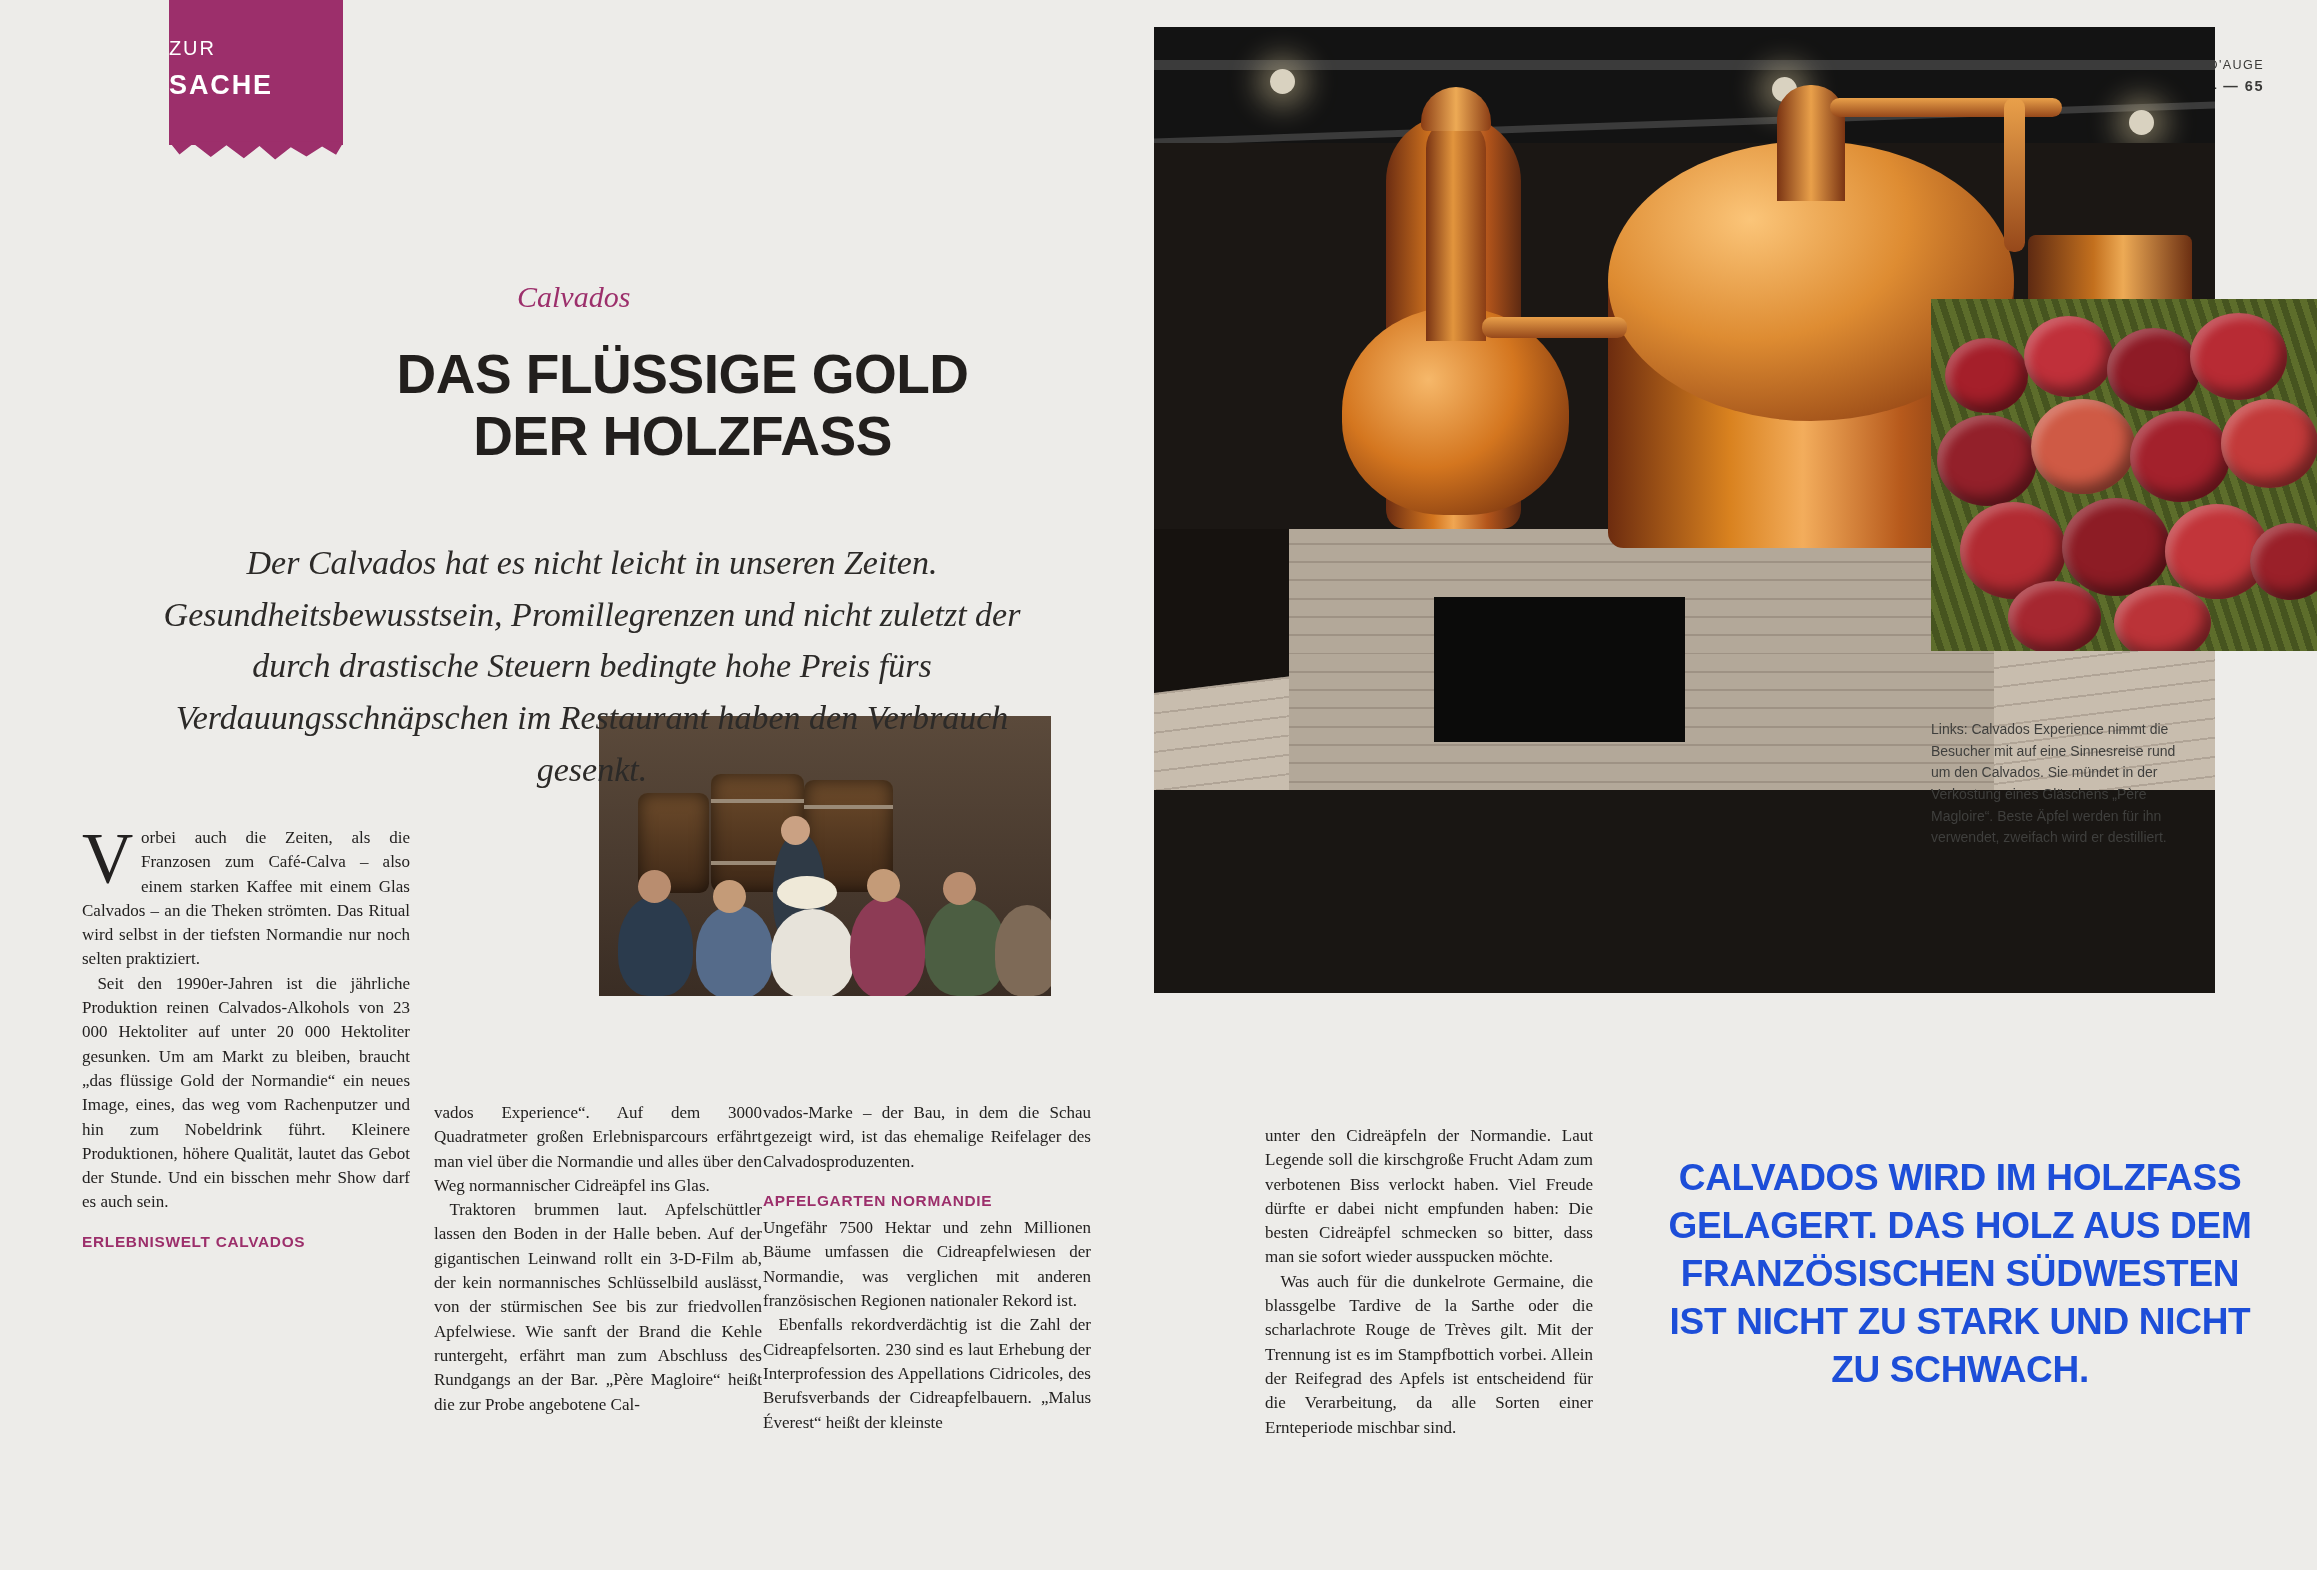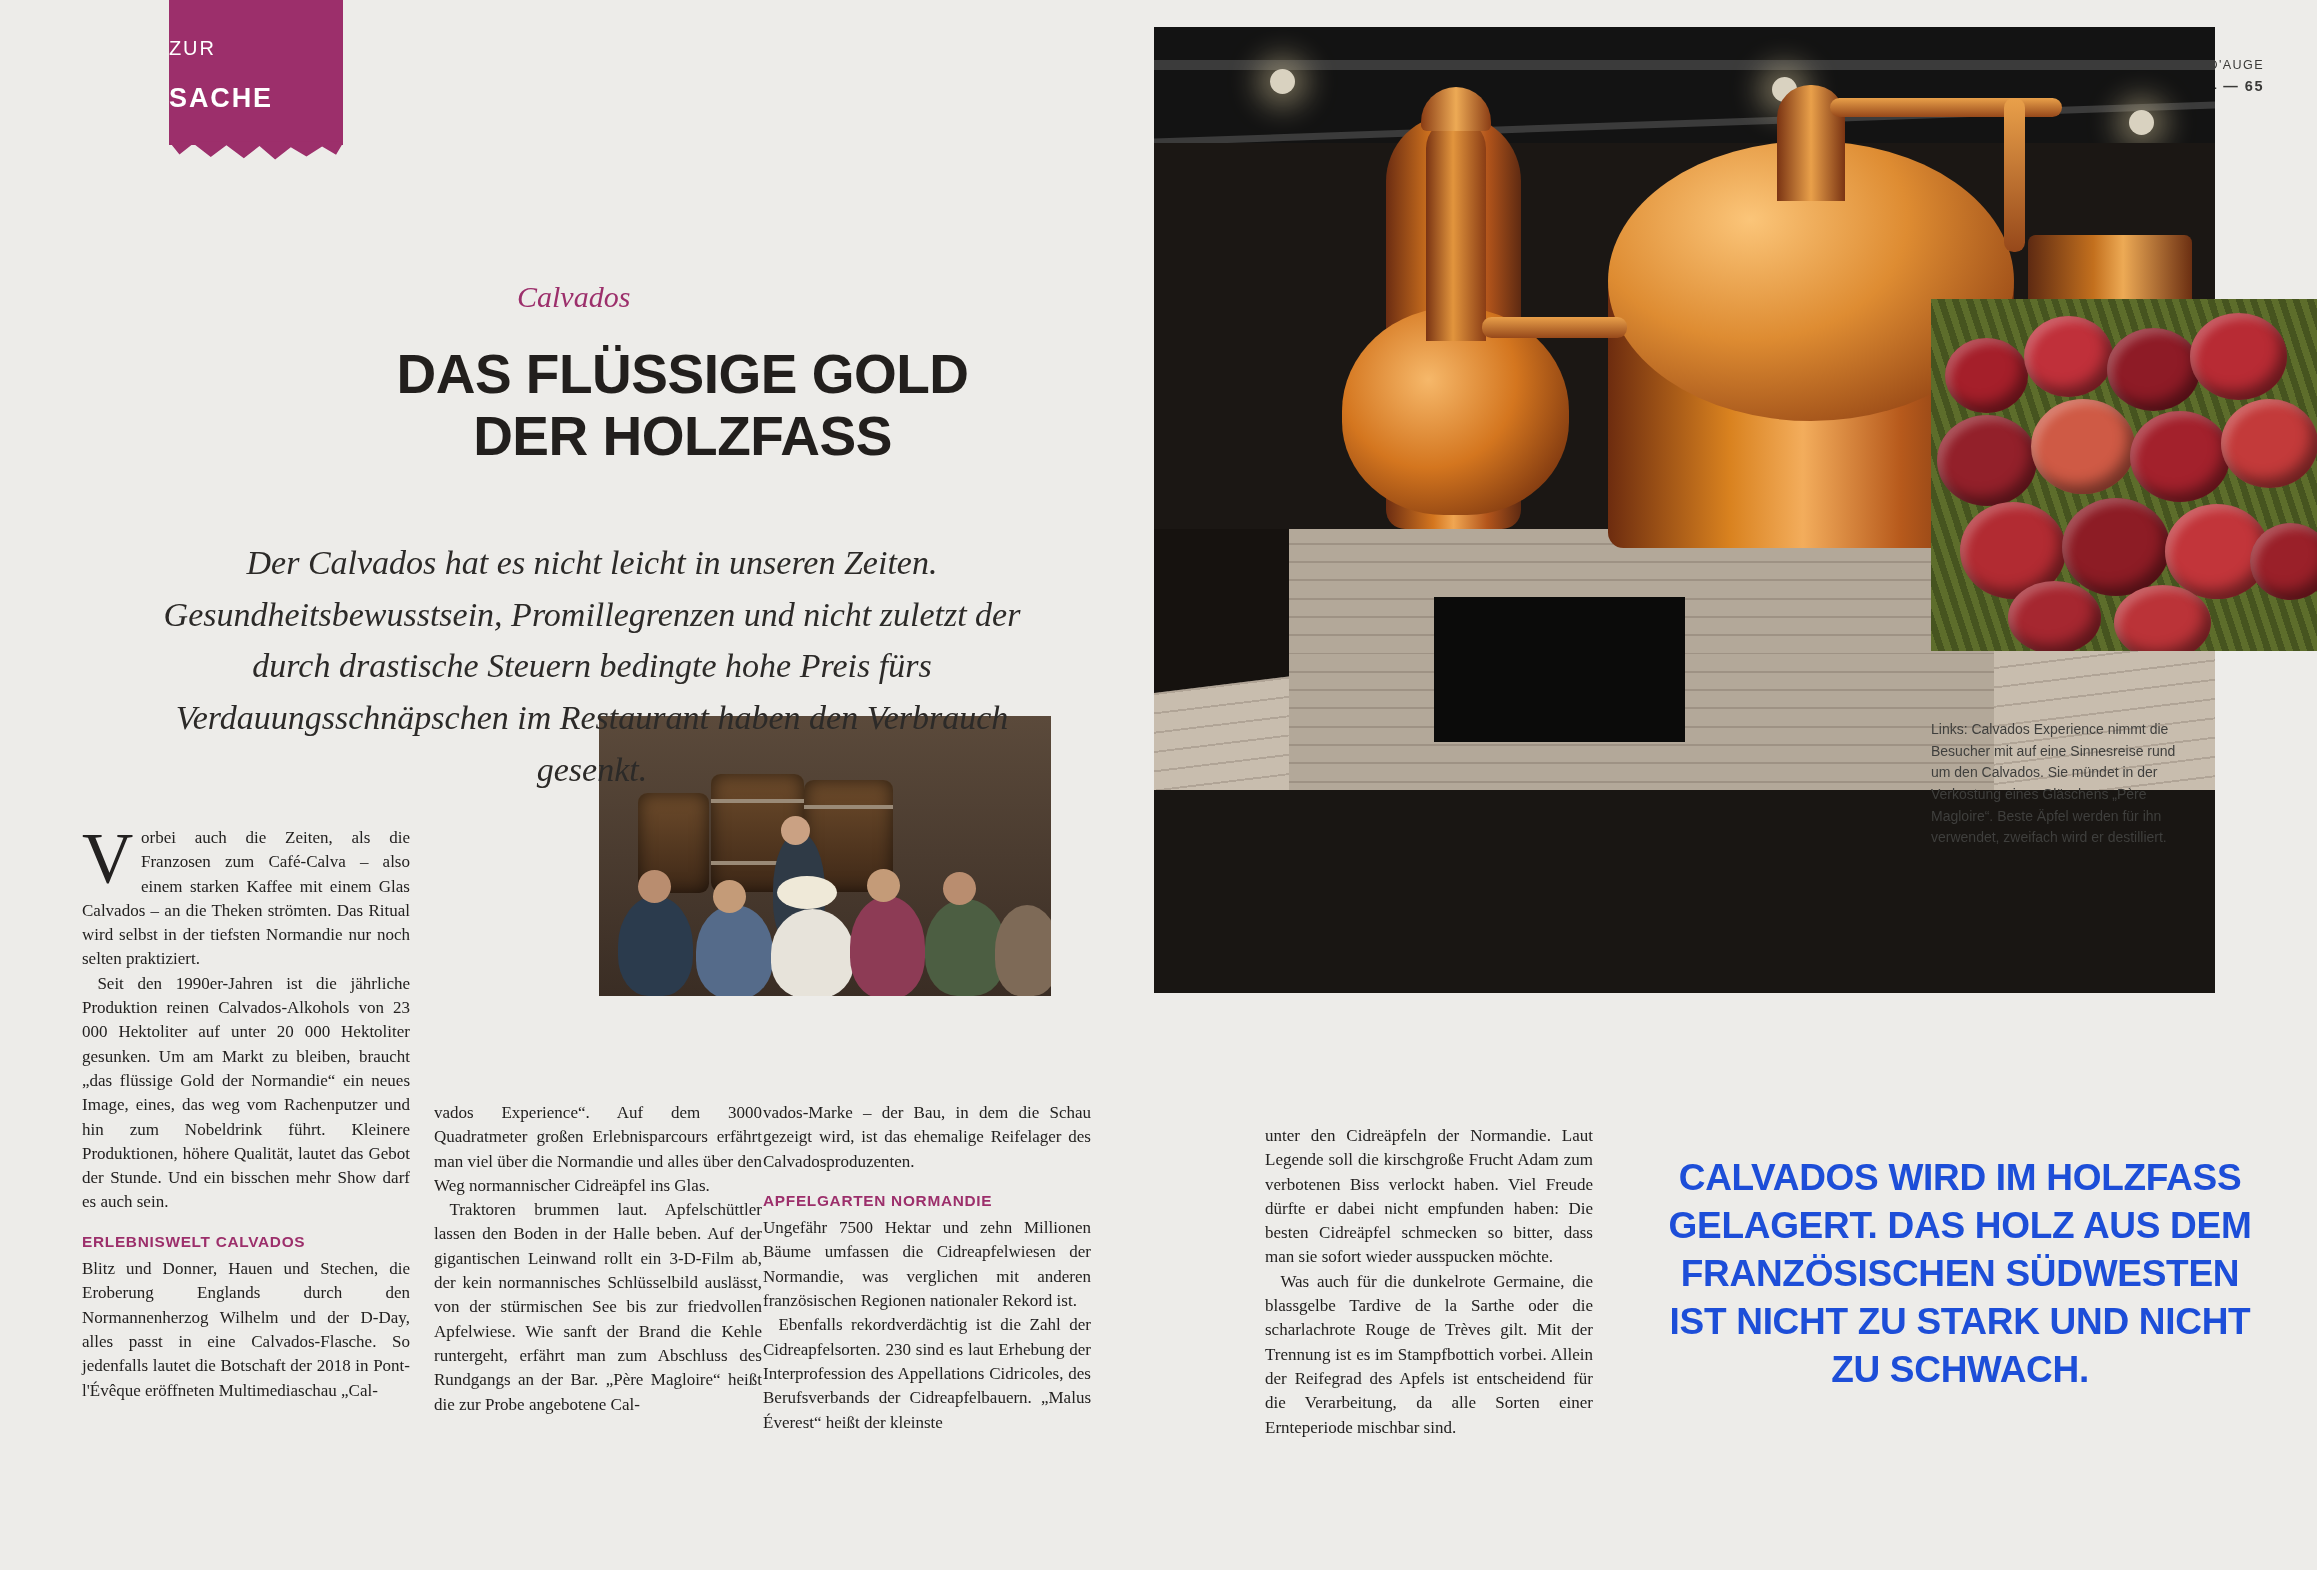--- a/index.html
+++ b/index.html
@@ -19,21 +19,21 @@
     color:#fff;
     font-family:"Liberation Sans", sans-serif;
     letter-spacing:1.9px;
   }
   .tab:after{
     content:"";position:absolute;left:0;right:0;bottom:-17.4px;height:21px;
     background:#9c2f6b;
     clip-path:polygon(0 0,6% 62%,14% 10%,24% 74%,33% 18%,43% 80%,52% 22%,61% 86%,70% 28%,79% 72%,88% 24%,96% 64%,100% 8%,100% 0);
   }
   .tab .l1{font-size:20px;font-weight:400;margin-top:37px;}
-  .tab .l2{font-size:27px;font-weight:bold;margin-top:23px;}
+  .tab .l2{font-size:27px;font-weight:bold;margin-top:10px;}
 
   
   .runhead{
     position:absolute;right:53px;top:58px;text-align:right;
     font-family:"Liberation Sans", sans-serif;
     color:#3a3a38;
   }
   .runhead .rh1{font-size:12.6px;letter-spacing:1.4px;}
   .runhead .rh2{font-size:14.5px;font-weight:bold;letter-spacing:1.5px;margin-top:5.8px;}
 
@@ -281,21 +281,20 @@
   <div class="headline">
     <div>DAS FLÜSSIGE GOLD</div>
     <div>DER HOLZFASS</div>
   </div>
   <div class="standfirst">Der Calvados hat es nicht leicht in unseren Zeiten. Gesundheitsbewusstsein, Promillegrenzen und nicht zuletzt der durch drastische Steuern bedingte hohe Preis fürs Verdauungsschnäpschen im Restaurant haben den Verbrauch gesenkt.</div>
 
   <div class="col" id="col1">
     <p class="first"><span class="dropcap">V</span><span>orbei auch die Zeiten, als die Franzosen zum Café-Calva – also einem starken Kaffee mit einem Glas Calvados – an die Theken strömten. Das Ritual wird selbst in der tiefsten Normandie nur noch selten praktiziert.</span></p>
     <p>Seit den 1990er-Jahren ist die jährliche Produktion reinen Calvados-Alkohols von 23 000 Hektoliter auf unter 20 000 Hektoliter gesunken. Um am Markt zu bleiben, braucht „das flüssige Gold der Normandie“ ein neues Image, eines, das weg vom Rachenputzer und hin zum Nobeldrink führt. Kleinere Produktionen, höhere Qualität, lautet das Gebot der Stunde. Und ein bisschen mehr Show darf es auch sein.</p>
     <h4>ERLEBNISWELT CALVADOS</h4>
-    <p class="first">Blitz und Donner, Hauen und Stechen, die Eroberung Englands durch den Normannenherzog Wilhelm und der D-Day, alles passt in eine Calvados-Flasche. So jedenfalls lautet die Botschaft der 2018 in Pont-l'Évêque eröffneten Multimediaschau „Cal-</p>
   </div>
 
   <div class="col" id="col2">
     <p class="first">vados Experience“. Auf dem 3000 Quadratmeter großen Erlebnisparcours erfährt man viel über die Normandie und alles über den Weg normannischer Cidreäpfel ins Glas.</p>
     <p>Traktoren brummen laut. Apfelschüttler lassen den Boden in der Halle beben. Auf der gigantischen Leinwand rollt ein 3-D-Film ab, der kein normannisches Schlüsselbild auslässt, von der stürmischen See bis zur friedvollen Apfelwiese. Wie sanft der Brand die Kehle runtergeht, erfährt man zum Abschluss des Rundgangs an der Bar. „Père Magloire“ heißt die zur Probe angebotene Cal-</p>
   </div>
 
   <div class="col" id="col3">
     <p class="first">vados-Marke – der Bau, in dem die Schau gezeigt wird, ist das ehemalige Reifelager des Calvadosproduzenten.</p>
     <h4>APFELGARTEN NORMANDIE</h4>

